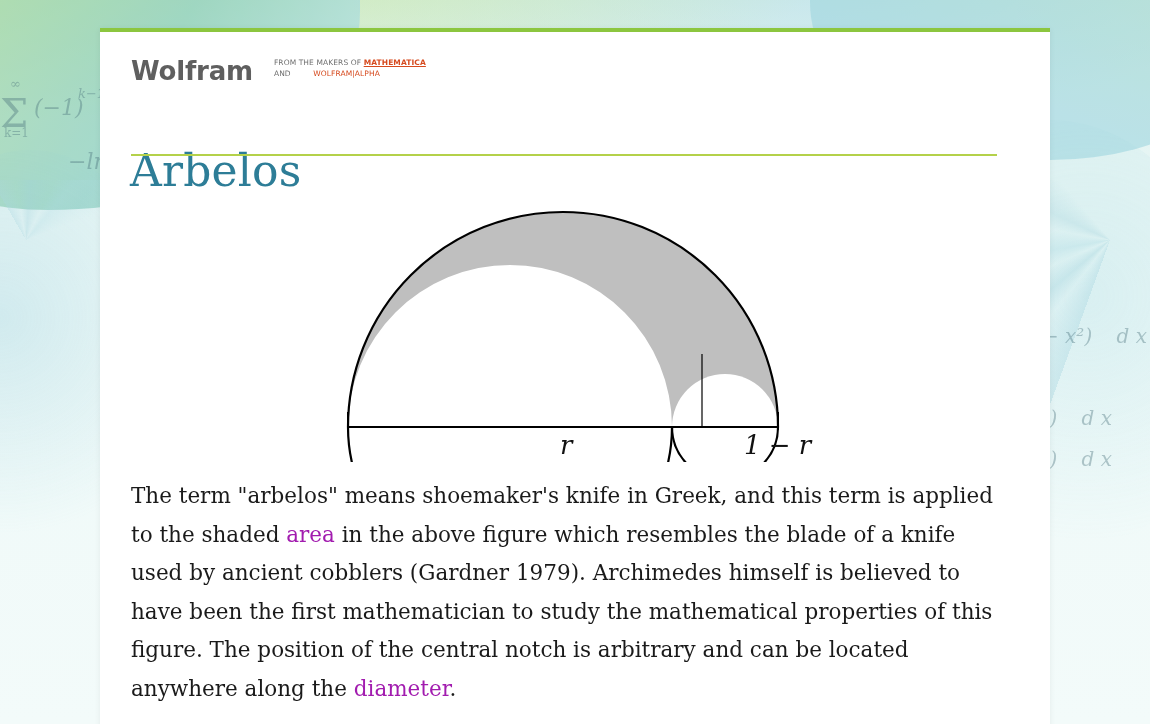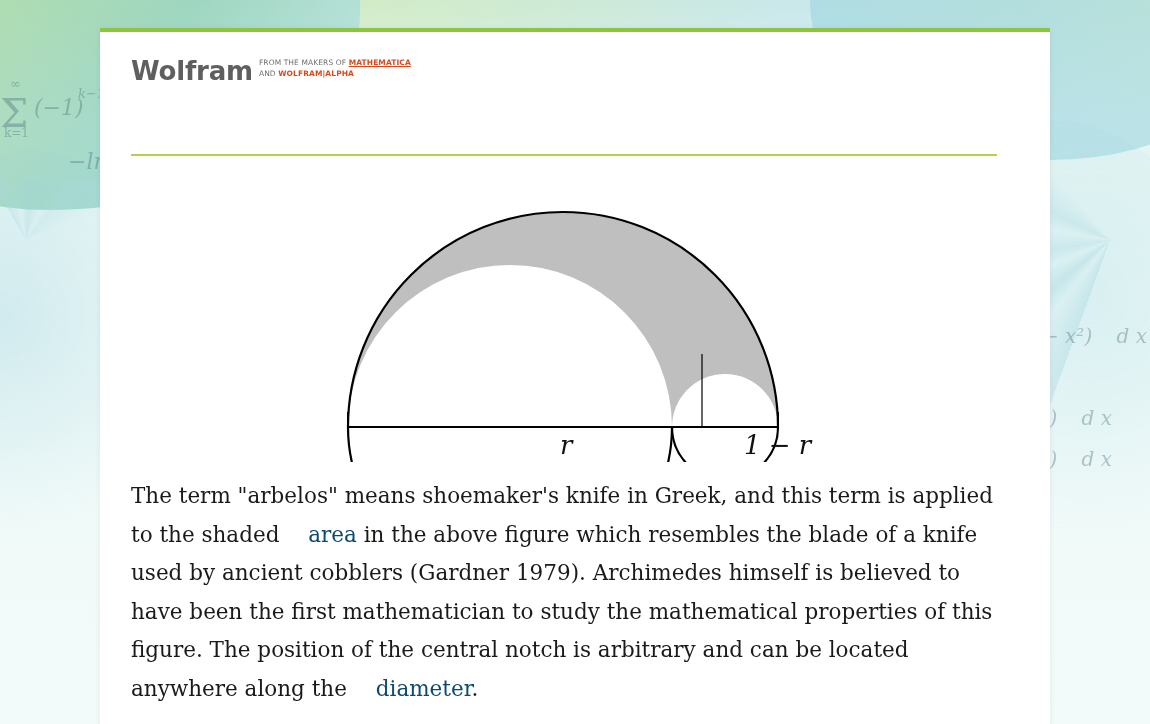--- a/index.html
+++ b/index.html
@@ -121,21 +121,21 @@
     overflow: hidden;
   }
 
   
   .logo-row {
     position: absolute;
     left: 31px;
     top: 26px;
     display: flex;
     align-items: flex-end;
-    gap: 6px;
+    gap: 21px;
   }
   .logo-wolfram {
     font-family: "DejaVu Sans", sans-serif;
     font-size: 26px;
     font-weight: 700;
     color: #5f5f5f;
     letter-spacing: -0.2px;
     line-height: 1;
   }
   .logo-mathworld {
@@ -170,21 +170,21 @@
   .logo-tag {
     font-family: "DejaVu Sans", sans-serif;
     font-size: 7.5px;
     line-height: 1.45;
     color: #6f6f6f;
     letter-spacing: .1px;
     padding-bottom: 4px;
     text-transform: uppercase;
   }
   .logo-tag b { color: #d64a1e; text-decoration: underline; }
-  .logo-tag .wa { color: #d64a1e; font-weight: bold; }
+  .logo-tag .wa { color: #d64a1e; font-weight: normal; margin-left: 20px; }
 
   
   .page-title {
     position: absolute;
     left: 30px;
     top: 84px;
     font-family: "DejaVu Serif", serif;
     font-size: 44px;
     font-weight: 400;
     color: #2d7d97;
@@ -221,23 +221,22 @@
     left: 31px;
     top: 445px;
     width: 872px;
     font-family: "DejaVu Serif", serif;
     font-size: 21.5px;
     line-height: 38.5px;
     color: #1a1a1a;
   }
   .body-text p { margin: 0 0 19px 0; }
   .body-text a {
-    color: #0c4a6e;
+    color: #a21caf;
     text-decoration: none;
-    margin-left: 22px;
   }
 </style>
 </head>
 <body>
 
 <div class="bg-wrap">
   <div class="bg-blob blob-a"></div>
   <div class="bg-blob blob-b"></div>
   <div class="bg-blob blob-c"></div>
   <div class="bg-blob blob-d"></div>
@@ -276,20 +275,21 @@
 <div class="card">
 
   <div class="logo-row">
     <span class="logo-wolfram">Wolfram</span>
     <span class="logo-tag">
       <span><span>From the makers of </span><b>Mathematica</b></span><br>
       <span><span>and </span><span class="wa">Wolfram|Alpha</span></span>
     </span>
   </div>
 
+  <h1 class="page-title">Arbelos</h1>
   <div class="title-rule"></div>
 
   <div class="figure">
     <svg width="520" height="290" viewBox="0 0 520 290">
 
       <path d="M 30 255
                A 215 215 0 0 1 460 255
                L 354 255
                A 162 162 0 0 0 30 255
                Z" fill="#bfbfbf" stroke="none"></path>

